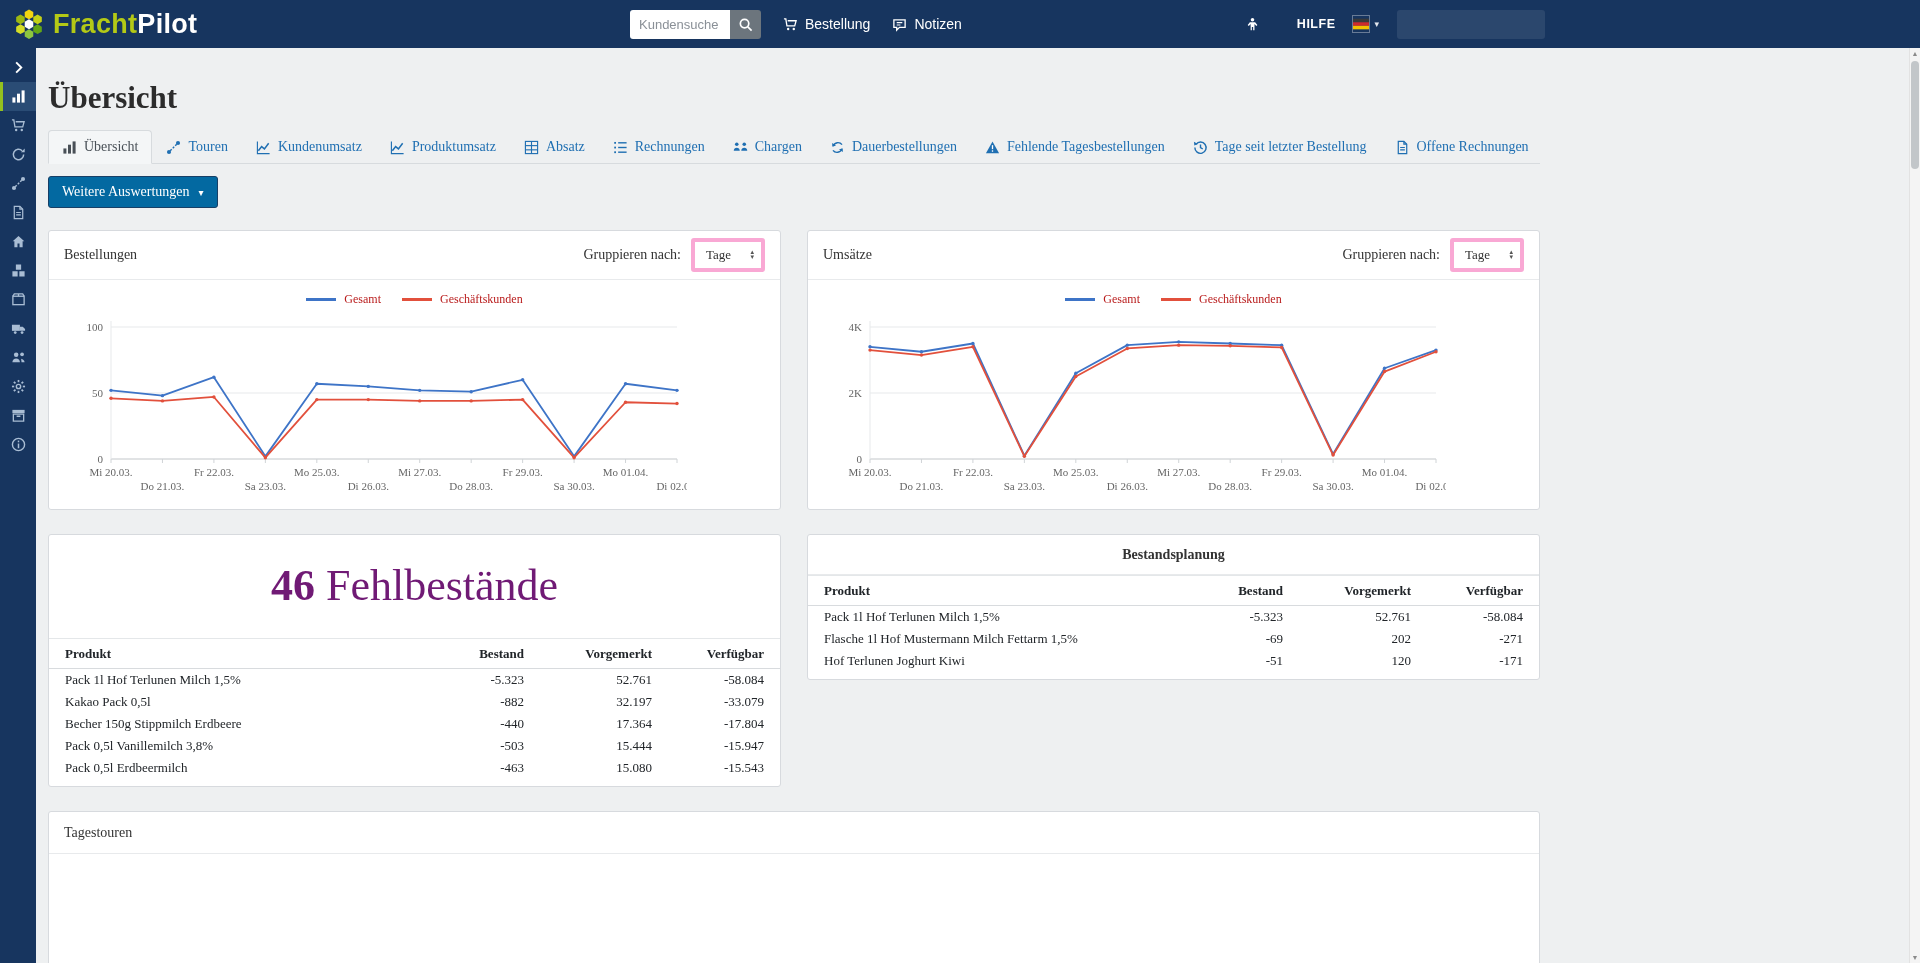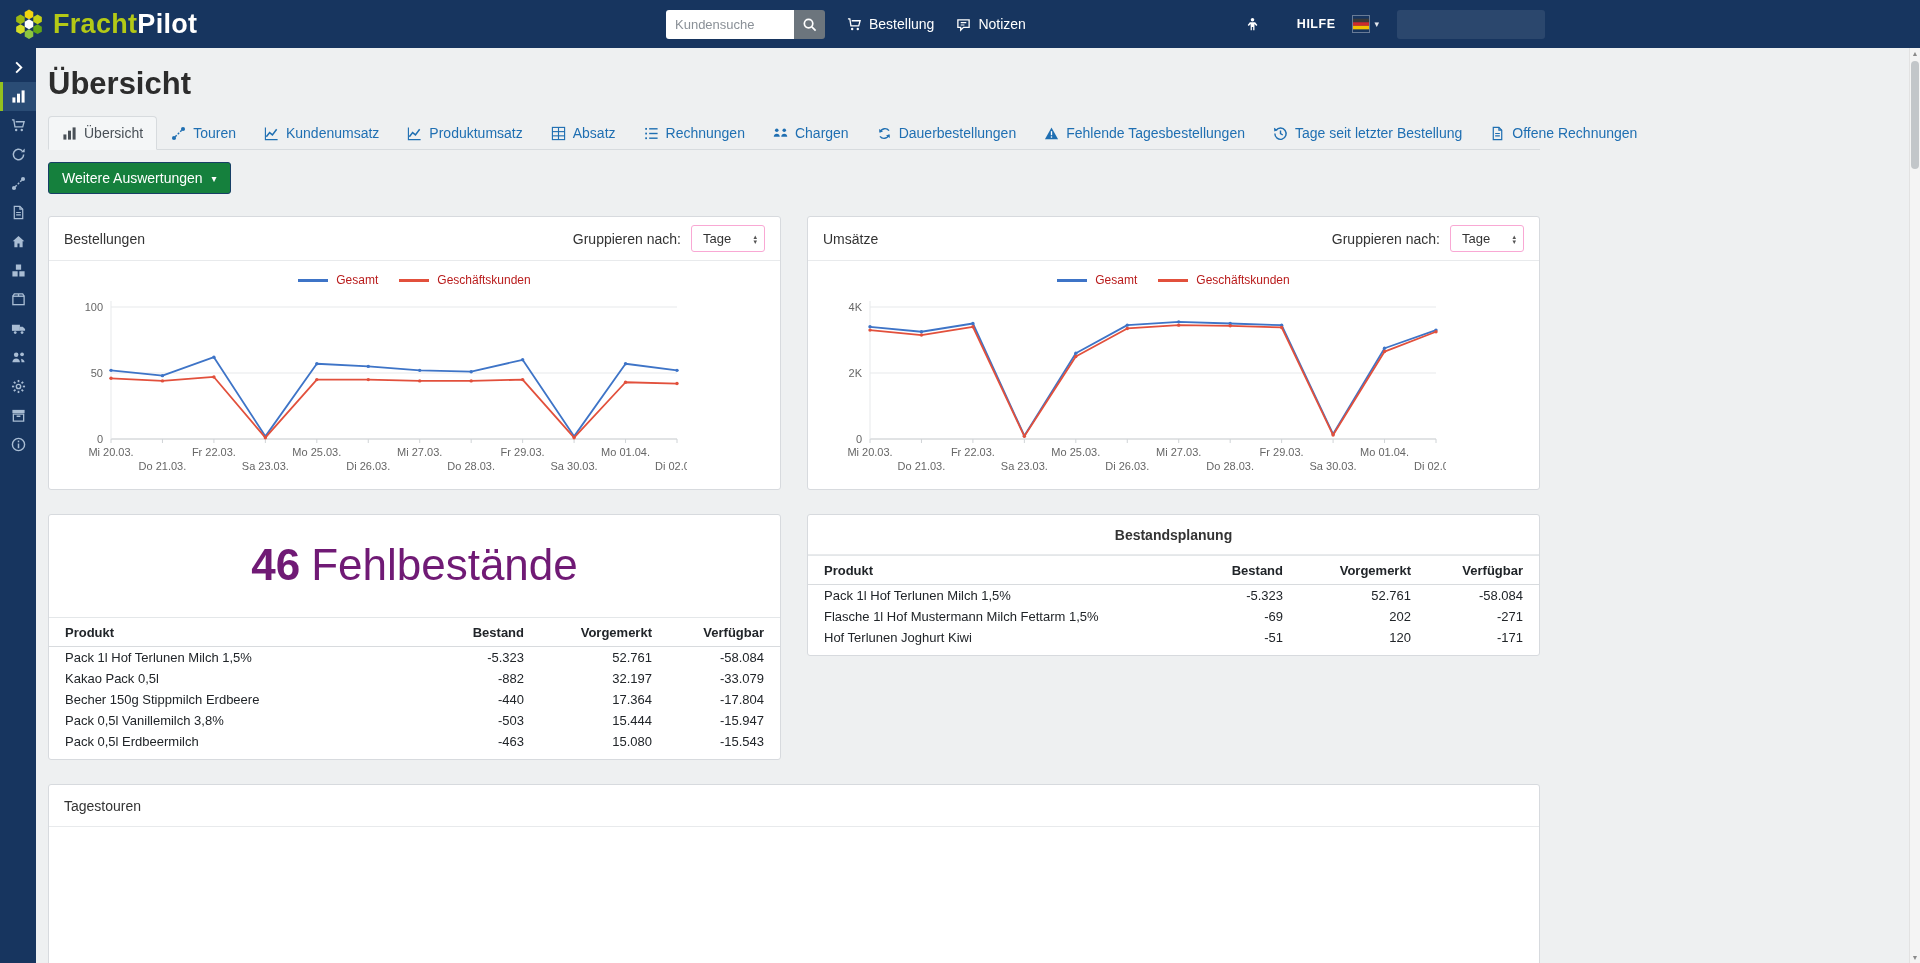--- a/index.html
+++ b/index.html
@@ -10,58 +10,58 @@
     font-family:"Liberation Sans","DejaVu Sans",sans-serif;
   }
   
   .navbar { position:fixed; top:0; left:0; right:0; height:48px; background:#17355f; display:flex; align-items:center; z-index:30; color:#fff; }
   .brand { display:flex; align-items:center; gap:9px; padding-left:14px; font-size:27px; font-weight:700; cursor:pointer; letter-spacing:.3px; }
   .brand svg { width:30px; height:31px; display:block; }
   .brand-fracht { color:#b4c916; }
   .brand-pilot  { color:#ffffff; }
   .nav-center { position:absolute; left:630px; top:0; height:48px; display:flex; align-items:center; gap:22px; }
   .searchgroup { display:flex; }
-  .search-input { width:128px; height:29px; border:none; border-radius:3px 0 0 3px; padding:0 9px; font-size:13px; outline:none; font-family:inherit;margin-left:36px; }
+  .search-input { width:100px; height:29px; border:none; border-radius:3px 0 0 3px; padding:0 9px; font-size:13px; outline:none; font-family:inherit; }
   .search-input::placeholder { color:#8a9097; }
   .searchbtn { width:31px; height:29px; background:#6c757d; border:none; border-radius:0 3px 3px 0; color:#fff; display:flex; align-items:center; justify-content:center; cursor:pointer; }
   .searchbtn svg { width:14px; height:14px; }
   .navlink { display:flex; align-items:center; gap:7px; color:#fff; font-size:14px; text-decoration:none; cursor:pointer; }
   .navlink svg { width:16px; height:16px; }
   .nav-right { position:absolute; right:375px; top:0; height:48px; display:flex; align-items:center; gap:18px; }
   .hilfe-label { text-transform:uppercase; font-size:12.5px; font-weight:700; letter-spacing:.5px;margin-left:30px; }
   .lang { gap:5px; }
   .flag { width:21px; height:14px; display:block; outline:1px solid rgba(255,255,255,.35); }
   .nav-caret { font-size:9px; color:#e4e8ee; }
   .user-box { width:148px; height:29px; background:rgba(255,255,255,.09); border-radius:3px; cursor:pointer; }
   
   .sidebar { position:fixed; top:48px; left:0; bottom:0; width:36px; background:#17355f; z-index:25; display:flex; flex-direction:column; padding-top:5px; }
   .side-item { height:29px; display:flex; align-items:center; justify-content:center; color:#a9bdd4; cursor:pointer; }
   .side-item svg { width:15px; height:15px; }
   .side-item.first { color:#ffffff; }
   .side-item.active { background:#2a4c75; color:#ffffff; box-shadow:inset 3px 0 0 #94c11e; }
   
-  .content { position:absolute; top:48px; left:36px; right:0; bottom:0; padding:14px 0 0 12px; }
+  .content { position:absolute; top:48px; left:36px; right:0; bottom:0; padding:28px 0 0 12px;font-family:Liberation Serif, serif; }
   .container { width:1492px; }
   .page-title { font-size:31px; font-weight:600; margin:4px 0 14px; color:#2c2c2c; }
   
   .tabs { display:flex; border-bottom:1px solid #d7dbde; flex-wrap:nowrap; }
   .tab { display:flex; align-items:center; gap:7px; padding:8px 13px; font-size:14px; color:#1f6fb2; cursor:pointer; border:1px solid transparent; border-radius:4px 4px 0 0; margin-bottom:-1px; text-decoration:none; white-space:nowrap; }
   .tab svg { width:15px; height:15px; }
   .tab.active { color:#495057; background:#f4f6f7; border-color:#d7dbde #d7dbde transparent #d7dbde; }
-  .more-btn { margin-top:12px; background:#15803d; color:#fff; border:1px solid #173f66; border-radius:3px; padding:7px 13px; font-size:14px; display:inline-flex; align-items:center; gap:9px; cursor:pointer; font-family:inherit; }
+  .more-btn { margin-top:12px; background:#0369a1; color:#fff; border:1px solid #173f66; border-radius:3px; padding:7px 13px; font-size:14px; display:inline-flex; align-items:center; gap:9px; cursor:pointer; font-family:inherit; }
   .more-btn .caret { font-size:10px; }
   
   .row { display:flex; gap:26px; align-items:flex-start; width:1492px; }
   .charts-row { margin-top:22px; }
   .stats-row  { margin-top:24px; }
   .row > .card { flex:1; min-width:0; }
   .card { background:#fff; border:1px solid #d7dade; border-radius:3px; }
   .card-header { display:flex; align-items:center; justify-content:space-between; padding:7px 15px; border-bottom:1px solid #e8eaec; font-size:14px; color:#333; min-height:44px; }
   .group-by { display:flex; align-items:center; gap:10px; font-size:14px; color:#333; }
-  .select { position:relative; border:1px solid #f9a8d4; border-radius:3px; background:#fff; padding:5px 28px 5px 11px; font-size:13px; color:#333; min-width:74px; cursor:pointer; }
+  .select { position:relative; border:4px solid #f9a8d4; border-radius:3px; background:#fff; padding:5px 28px 5px 11px; font-size:13px; color:#333; min-width:74px; cursor:pointer; }
   .sel-arrows { position:absolute; right:7px; top:50%; transform:translateY(-50%); display:flex; flex-direction:column; font-size:7px; line-height:5px; color:#555; font-style:normal; }
   .sel-arrows i { font-style:normal; }
   
   .chart-body { padding:10px 8px 8px; }
   .legend { display:flex; justify-content:center; gap:21px; font-size:12px; color:#b91c1c; margin:2px 0 4px; }
   .lg-item { display:inline-flex; align-items:center; gap:8px; cursor:pointer; }
   .lg-line { width:30px; height:3px; display:inline-block; }
   svg.chart { display:block; margin-left:8px; }
   
   .stat-card .card-header { justify-content:center; font-weight:700; min-height:40px; }

